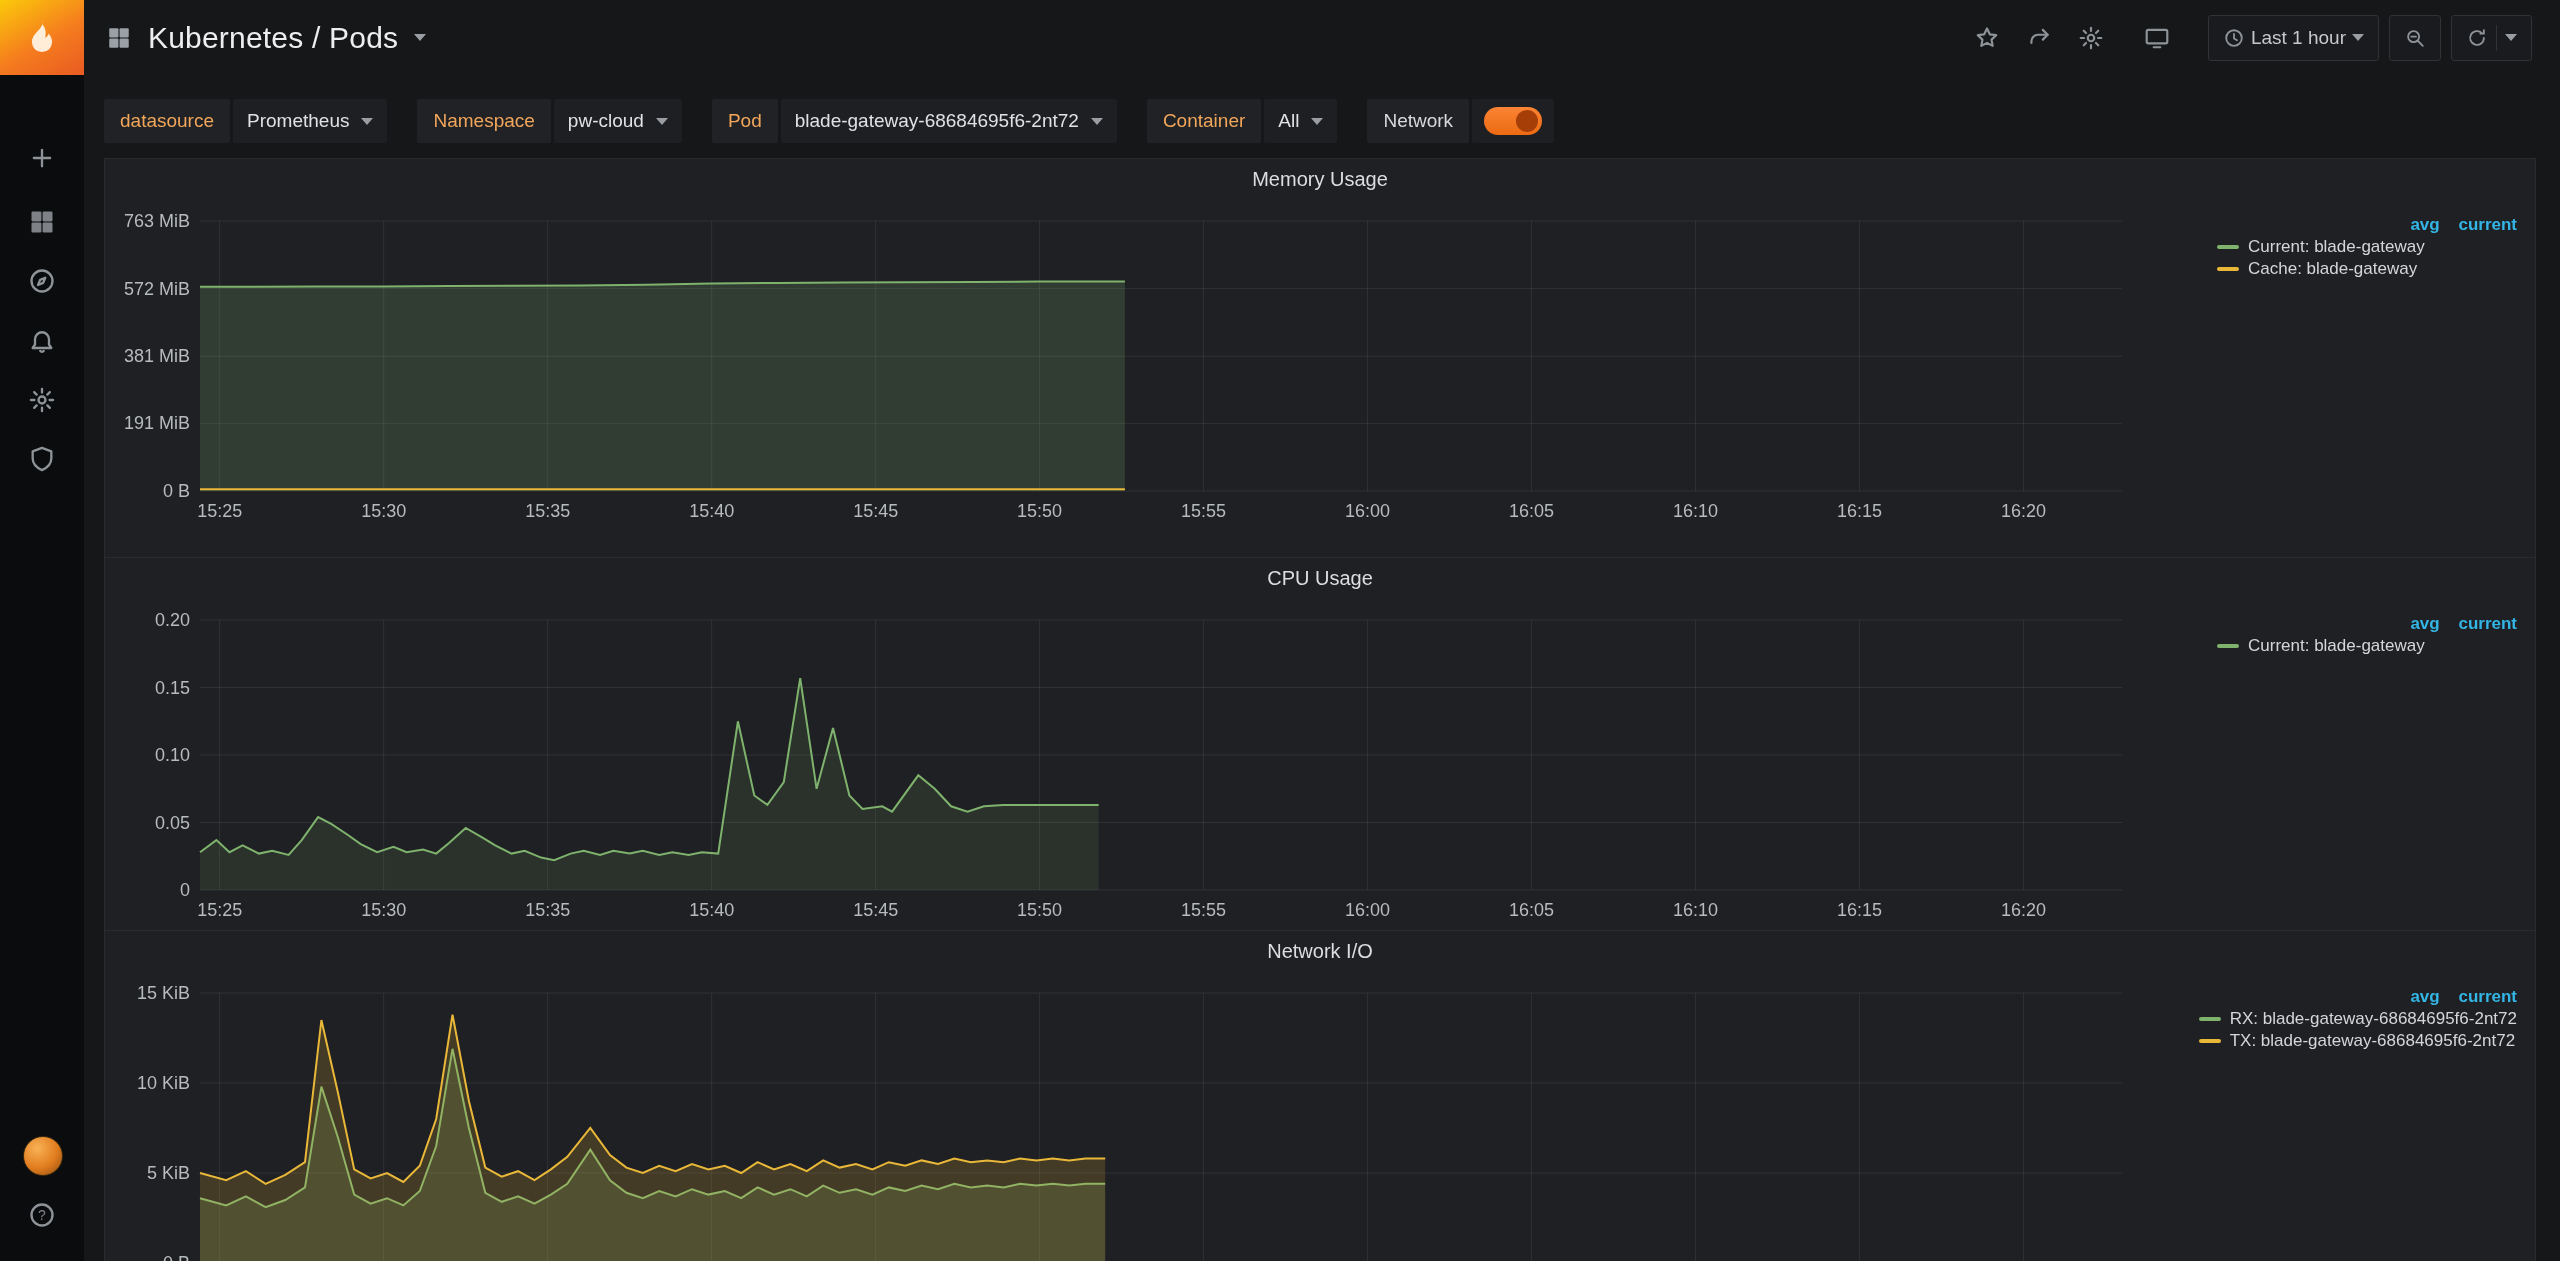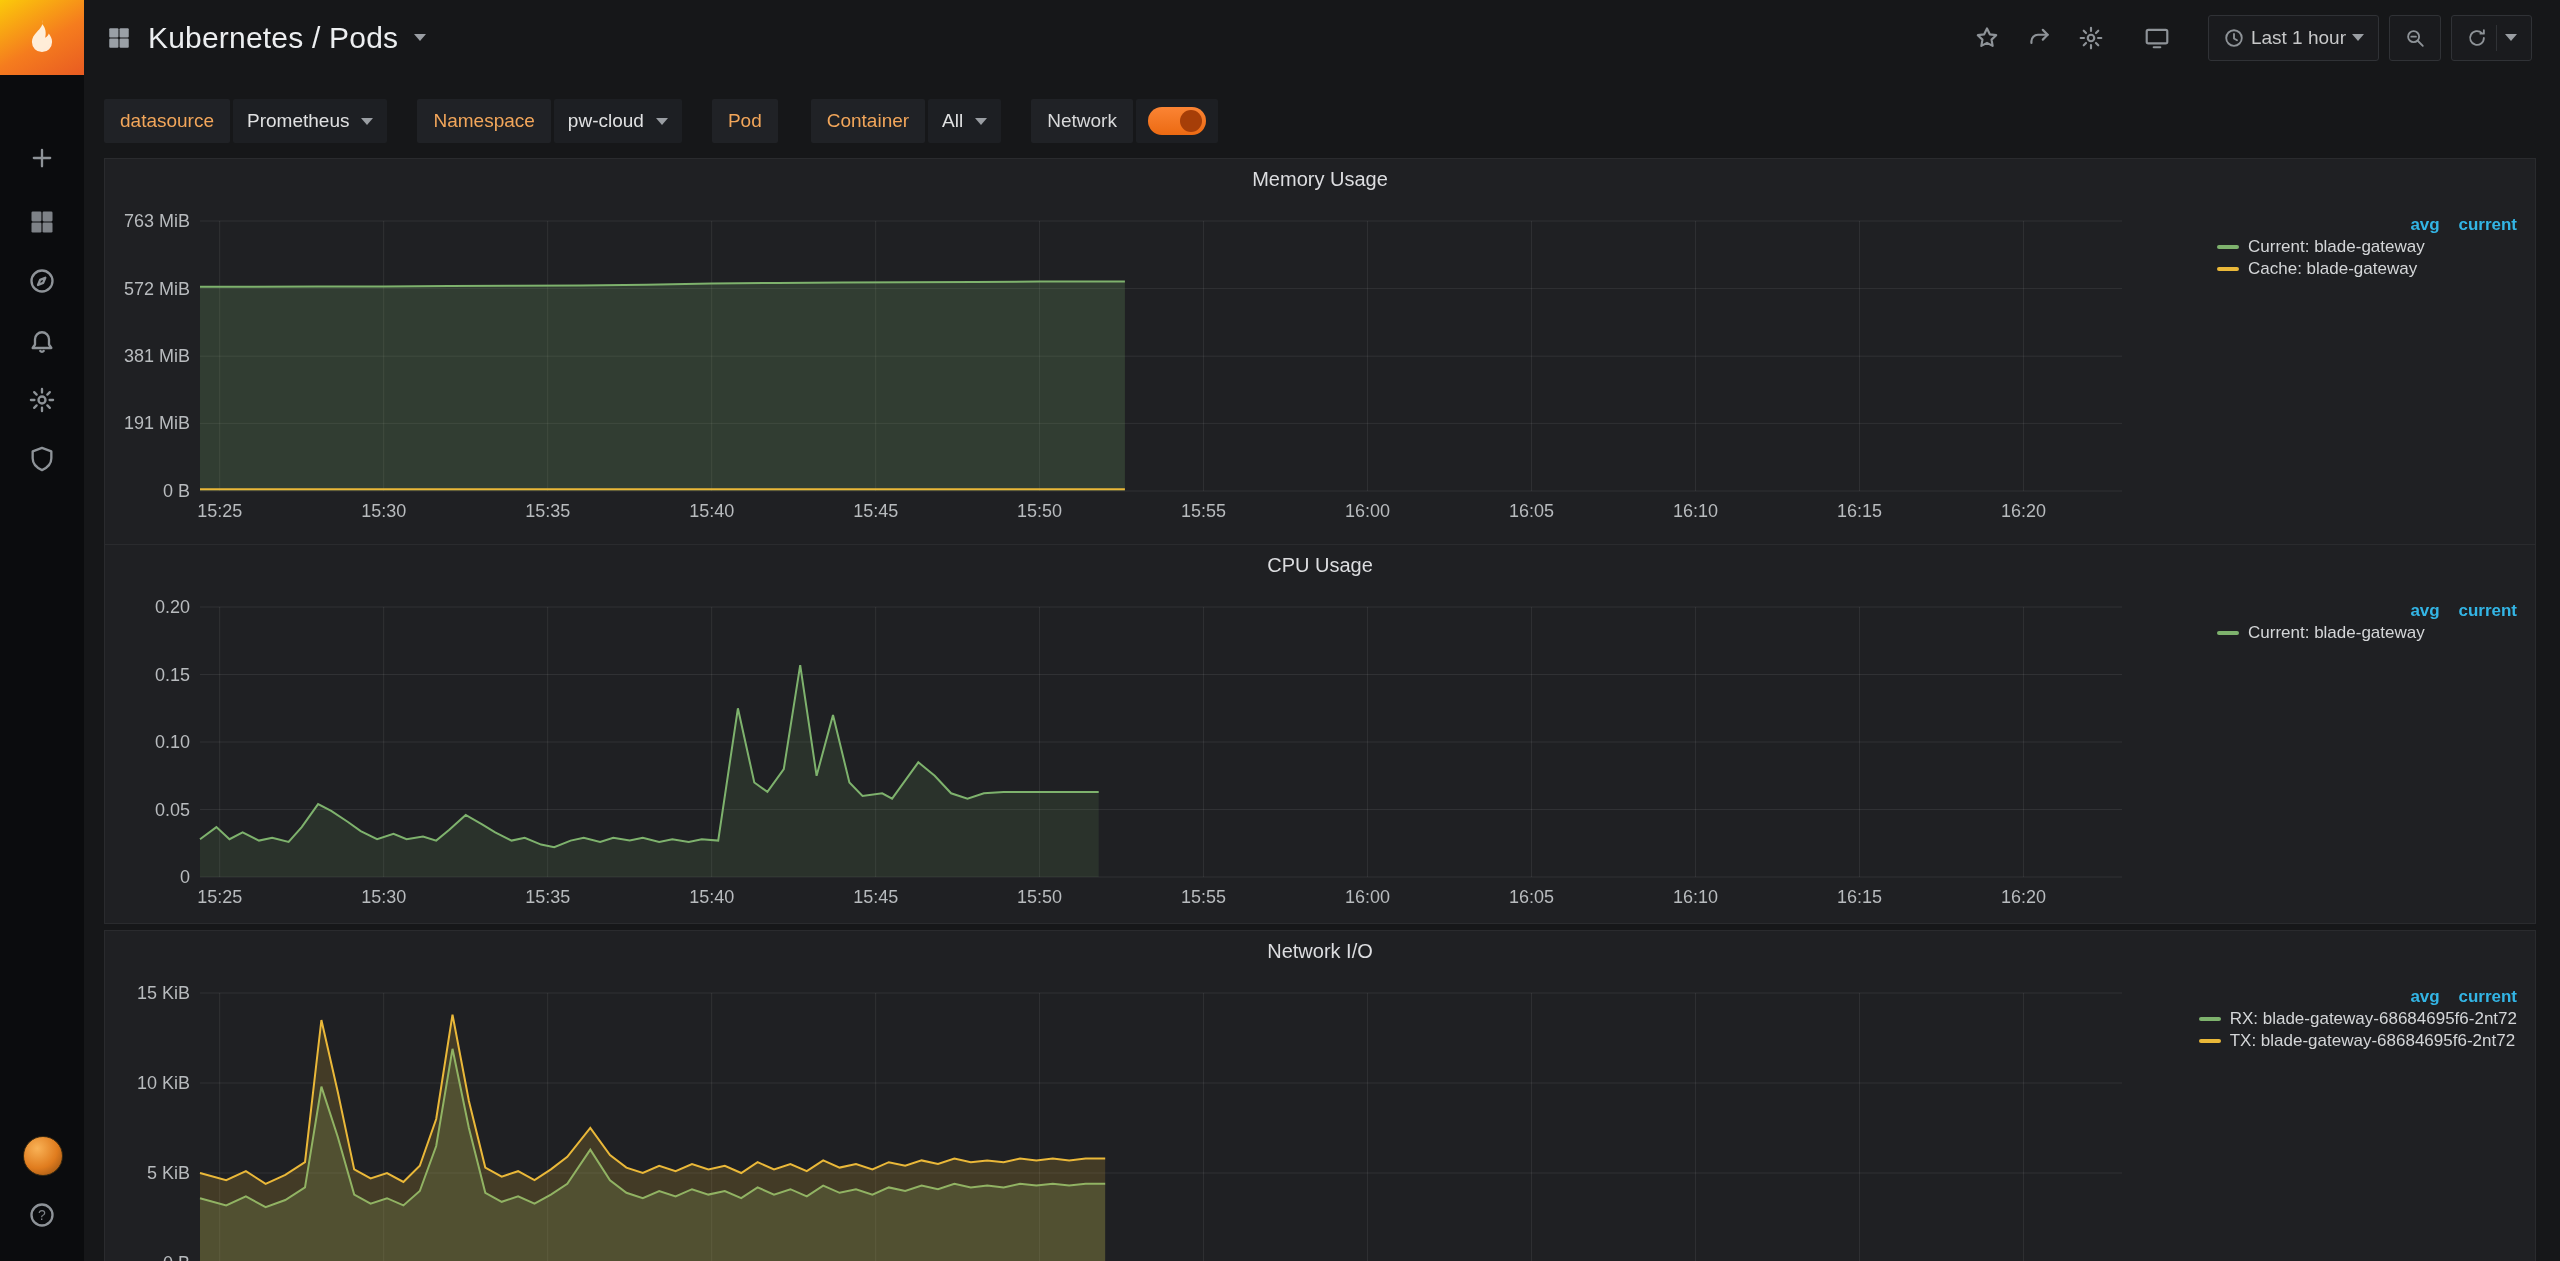--- a/index.html
+++ b/index.html
@@ -200,20 +200,24 @@
   </div>
   <div class="var">
     <span class="var-label">Namespace</span>
     <span class="var-value">
       <span>pw-cloud</span>
       <span class="caret sm"></span>
     </span>
   </div>
   <div class="var">
     <span class="var-label">Pod</span>
+    <span class="var-value">
+      <span>blade-gateway-68684695f6-2nt72</span>
+      <span class="caret sm"></span>
+    </span>
   </div>
   <div class="var">
     <span class="var-label">Container</span>
     <span class="var-value">
       <span>All</span>
       <span class="caret sm"></span>
     </span>
   </div>
   <div class="var">
     <span class="var-label plain">Network</span>
@@ -277,21 +281,21 @@
           <span>Current: blade-gateway</span>
         </div>
         <div class="legend-row">
           <span class="legend-marker" style="background: rgb(234, 184, 57);"></span>
           <span>Cache: blade-gateway</span>
         </div>
       </div>
   </div>
 </section>
 
-<section class="panel" style="top:544px;height:380px">
+<section class="panel" style="top:557px;height:380px">
   <div class="panel-title">CPU Usage</div>
   <svg class="chart" width="2032" height="340">
       <line class="grid" x1="114.7" y1="22" x2="114.7" y2="292"></line>
       <text class="tick xtick" x="114.7" y="318">15:25</text>
       <line class="grid" x1="278.7" y1="22" x2="278.7" y2="292"></line>
       <text class="tick xtick" x="278.7" y="318">15:30</text>
       <line class="grid" x1="442.7" y1="22" x2="442.7" y2="292"></line>
       <text class="tick xtick" x="442.7" y="318">15:35</text>
       <line class="grid" x1="606.7" y1="22" x2="606.7" y2="292"></line>
       <text class="tick xtick" x="606.7" y="318">15:40</text>

